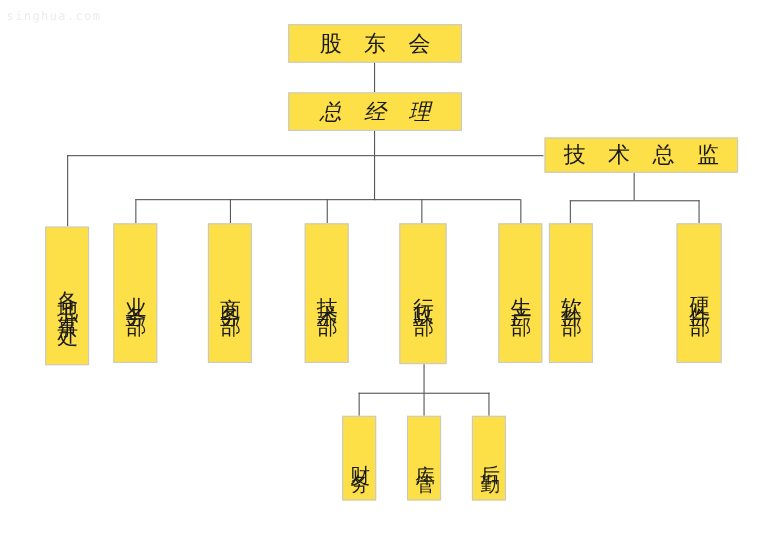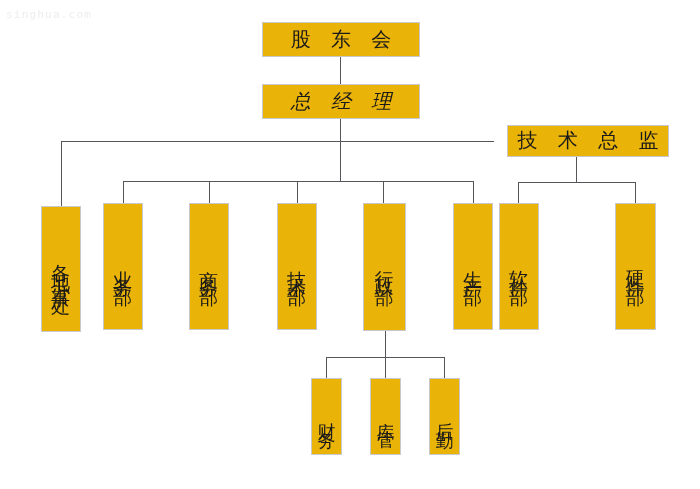--- a/index.html
+++ b/index.html
@@ -27,21 +27,21 @@
     color: #ededee;
     user-select: none;
     white-space: nowrap;
   }
 
   
   .node {
     position: absolute;
     box-sizing: border-box;
     border: 1px solid #c9c9cc;
-    background: #eab308;
+    background: #fde047;
     color: #1a1a1a;
     display: flex;
     align-items: center;
     justify-content: center;
     overflow: hidden;
   }
   .node .label {
     display: block;
     text-align: center;
     line-height: 1.06;
@@ -113,21 +113,21 @@
   <div class="ln v" style="left:444px; top:357px; height:21px;"></div>
 
   <div class="node horiz" style="left:262px; top:22px; width:158px; height:35px;">
     <span class="label">股 东 会</span>
   </div>
 
   <div class="node horiz" style="left:262px; top:84px; width:158px; height:35px;font-style:italic;">
     <span class="label">总 经 理</span>
   </div>
 
-  <div class="node horiz" style="left:507px; top:125px; width:162px; height:32px;align-items:center;">
+  <div class="node horiz" style="left:495px; top:125px; width:176px; height:32px;align-items:center;">
     <span class="label">技 术 总 监</span>
   </div>
 
   <div class="node vert" style="left:41px; top:206px; width:40px; height:126px;">
     <span class="label">各地办事处</span>
   </div>
 
   <div class="node vert" style="left:103px; top:203px; width:40px; height:127px;">
     <span class="label">业务部</span>
   </div>

